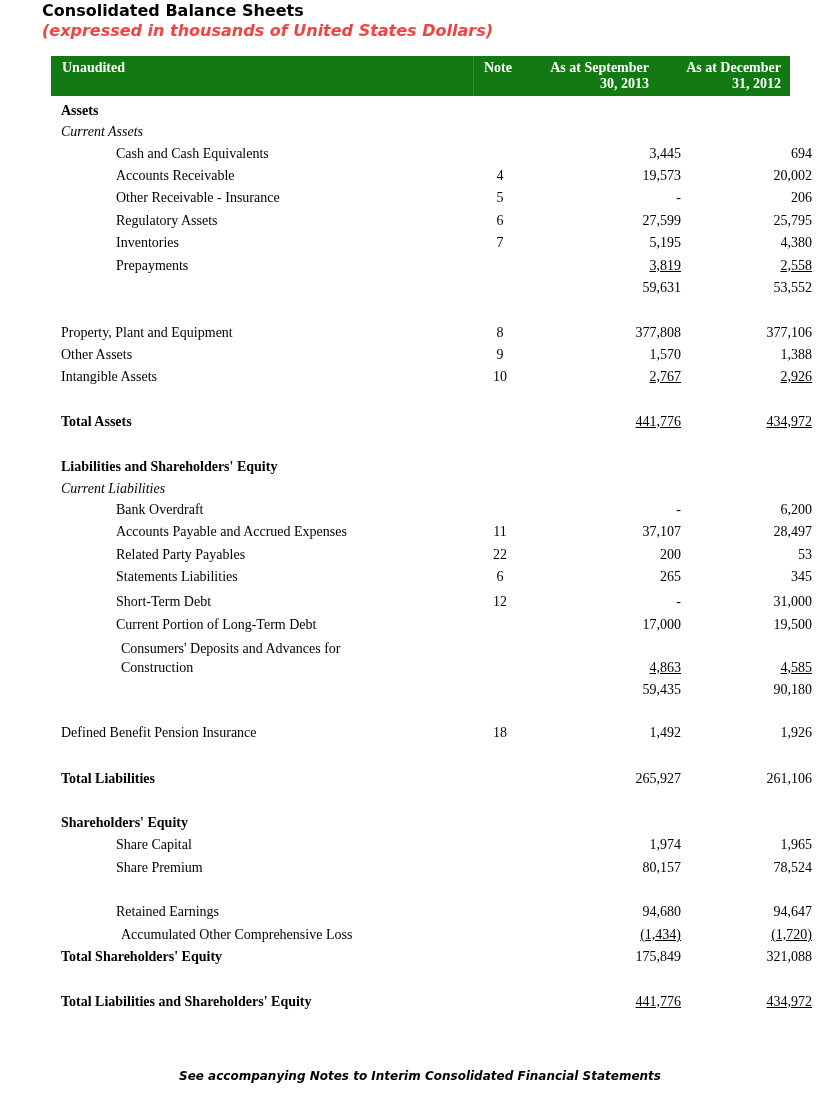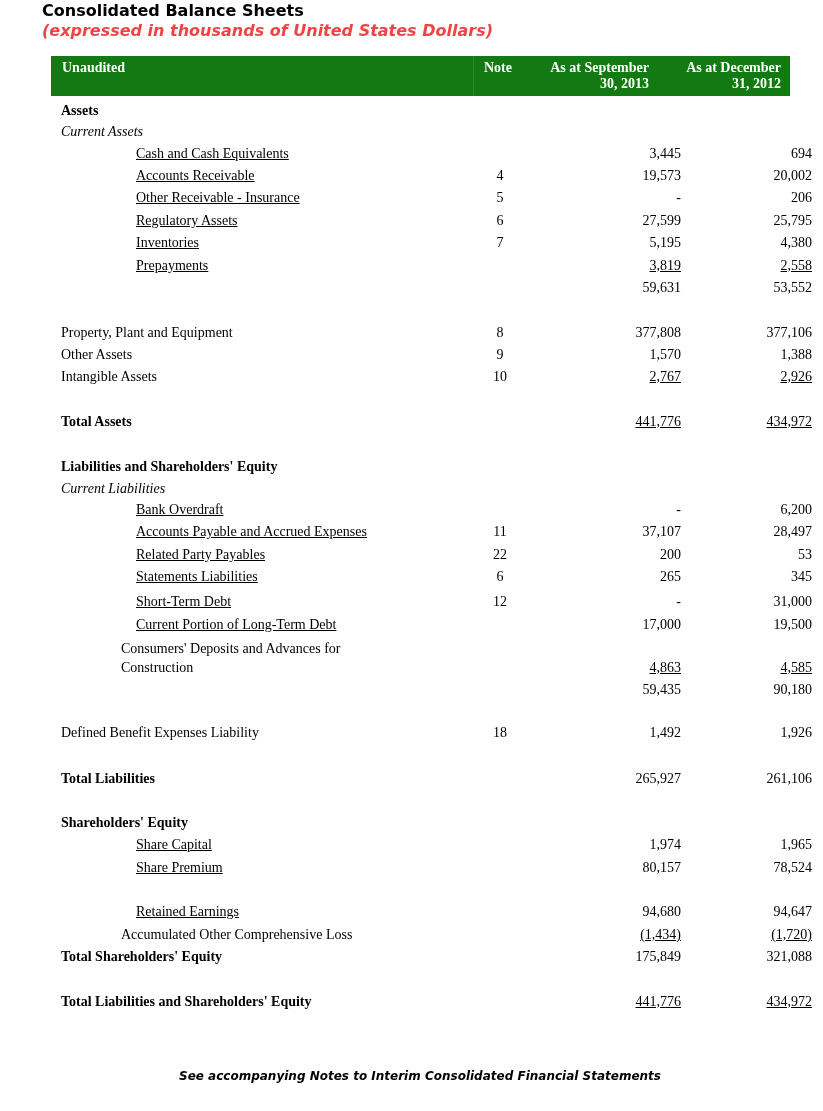--- a/index.html
+++ b/index.html
@@ -10,21 +10,21 @@
   .hdr span { position: absolute; font-family: "Liberation Serif", serif; font-weight: bold; font-size: 14px; line-height: 16px; color: #ffffff; }
   .hdr .h-unaud { left: 11px; top: 4px; }
   .hdr .h-note { left: 433px; top: 4px; width: 32px; text-align: left; }
   .hdr .h-sep { left: 422px; top: 0; width: 1px; height: 40px; background: #2e8b2e; }
   .hdr .h-c1 { left: 480px; top: 4px; width: 118px; text-align: right; }
   .hdr .h-c2 { left: 612px; top: 4px; width: 118px; text-align: right; }
   .rows { position: absolute; left: 0; top: 0; width: 823px; height: 1111px; }
   .r { position: absolute; left: 0; width: 823px; height: 22px; font-family: "Liberation Serif", serif; font-size: 14px; line-height: 22px; padding-left: 32px; }
   .r .lbl { position: absolute; white-space: nowrap; }
   .r .lbl.l0 { left: 61px; }
-  .r .lbl.l1 { left: 136px; text-decoration: underline; }
+  .r .lbl.l1 { left: 116px; }
   .r .lbl.l1b { left: 121px; }
   .r .note { position: absolute; left: 470px; width: 60px; text-align: center; }
   .r .v1 { position: absolute; right: 174px; text-align: right; }
   .r .v2 { position: absolute; right: 43px; text-align: right; }
   .b { font-weight: bold; }
   .i { font-style: italic; }
   .u { text-decoration: underline; }
   .wrap2 { line-height: 19px; white-space: normal !important; width: 260px; }
   .footer { position: absolute; left: 0; width: 840px; top: 1067px; text-align: center; font-family: "DejaVu Sans", sans-serif; font-weight: bold; font-style: italic; font-size: 12px; line-height: 18px; }
 </style>
@@ -165,21 +165,21 @@
     <span class="note"></span>
     <span class="v1 u">4,863</span>
     <span class="v2 u">4,585</span>
   </div>
   <div class="r" style="top:679px">
     <span class="v1">59,435</span>
     <span class="v2">90,180</span>
   </div>
 
   <div class="r" style="top:722px">
-    <span class="lbl l0">Defined Benefit Expenses Liability</span>
+    <span class="lbl l0">Defined Benefit Pension Insurance</span>
     <span class="note">18</span>
     <span class="v1">1,492</span>
     <span class="v2">1,926</span>
   </div>
   <div class="r" style="top:768px">
     <span class="lbl l0 b">Total Liabilities</span>
     <span class="v1">265,927</span>
     <span class="v2">261,106</span>
   </div>
 

